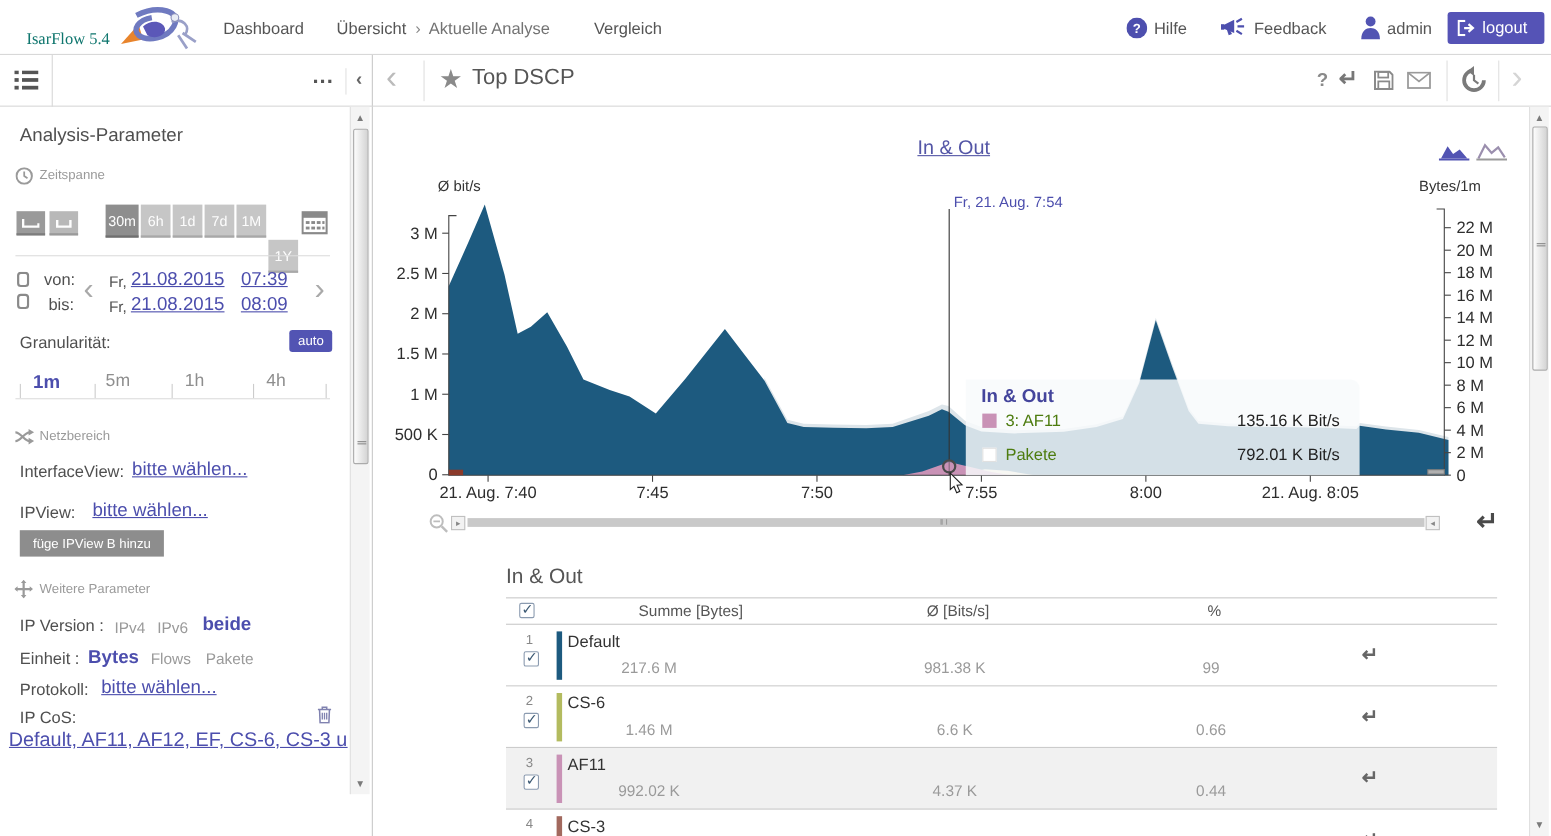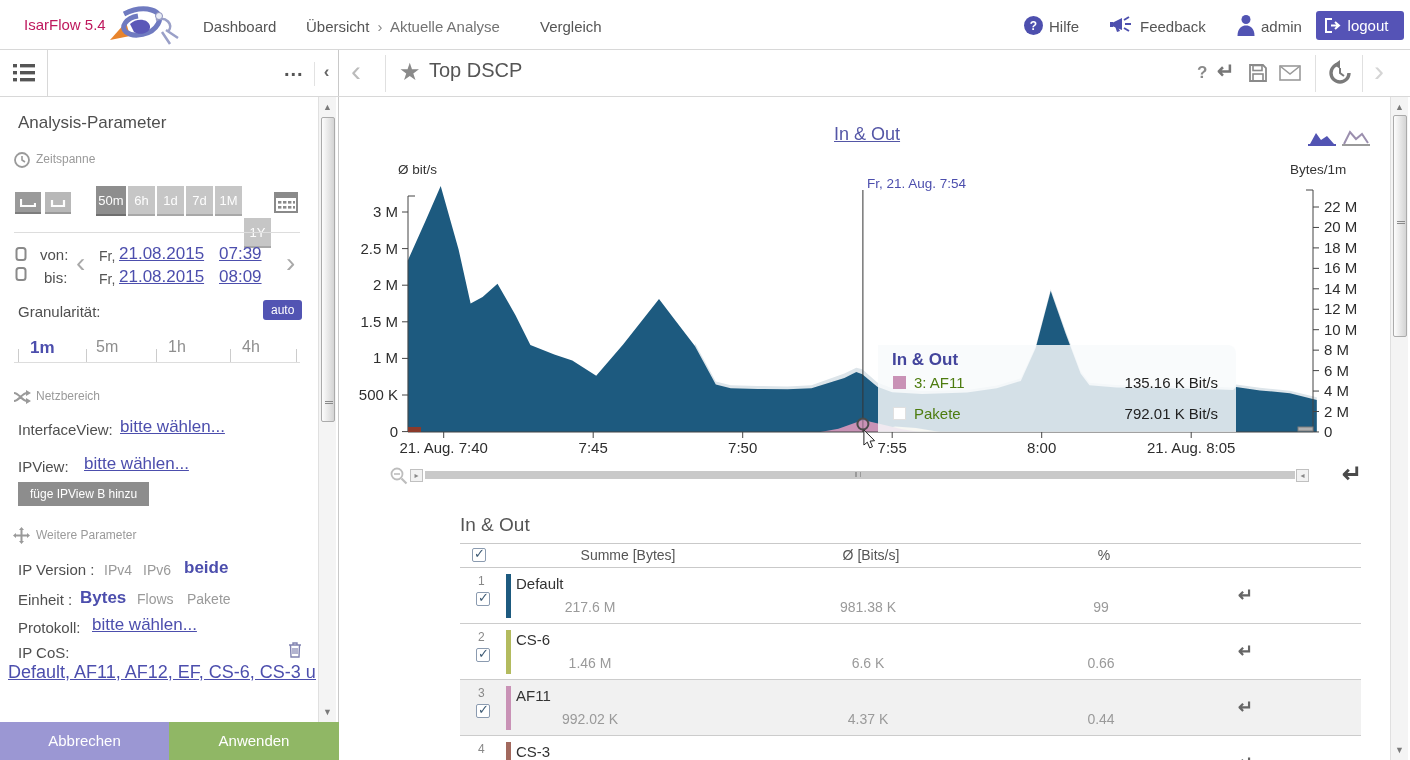--- a/index.html
+++ b/index.html
@@ -68,21 +68,21 @@
   .rowret { position:absolute; left:778px; top:16px; font-size:18px; font-weight:bold; color:#666; cursor:pointer; }
   .colhead { position:absolute; top:3px; font-size:14px; color:#555; transform:translateX(-50%); }
   svg text { font-family:"Liberation Sans", sans-serif; }
 </style>
 </head>
 <body>
 
 <div id="app">
 
   <div id="topbar">
-    <div class="abs" style="left:24px;top:16px;font-size:15px;color:#be185d;">IsarFlow 5.4</div>
+    <div class="abs" style="left:24px;top:28px;font-size:15px;color:#0f766e;font-family:Liberation Serif, serif;">IsarFlow 5.4</div>
     <svg class="abs" style="left:96px;top:2px;" width="90" height="46" viewBox="0 0 90 46">
       <path d="M14 38 L30 20 L34 34 Z" fill="#e8842c"></path>
       <path d="M28 12 C48 2 70 8 62 22 C56 33 38 36 30 30 C24 25 30 16 42 14" fill="none" stroke="#6f7ac0" stroke-width="5"></path>
       <path d="M34 22 C40 16 52 16 54 24 C55 31 44 34 38 30 Z" fill="#5b58b8"></path>
       <path d="M60 18 C70 14 78 22 72 30 M66 30 L74 42 M70 28 L82 36" fill="none" stroke="#9aa0c8" stroke-width="2.5"></path>
       <circle cx="63" cy="14" r="3.5" fill="#e9ecf5" stroke="#8a8fbb"></circle>
     </svg>
     <div class="navitem" style="left:203px;">Dashboard</div>
     <span class="navitem" style="left:306px;">
       <span>Übersicht</span>
@@ -145,21 +145,21 @@
       <div class="smallbtn sel" style="left:15px;top:95px;">
         <svg style="position:absolute;left:5px;top:6px;" width="16" height="10" viewBox="0 0 16 10">
           <path d="M1 1 L1 8 L15 8 L15 5" fill="none" stroke="#fdfdfd" stroke-width="2.2"></path>
         </svg>
       </div>
       <div class="smallbtn" style="left:45px;top:95px;">
         <svg style="position:absolute;left:5px;top:6px;" width="16" height="10" viewBox="0 0 16 10">
           <path d="M2 2 L2 8 L14 8 L14 2" fill="none" stroke="#fdfdfd" stroke-width="2.2"></path>
         </svg>
       </div>
-      <div class="tbtn sel" style="left:96px;top:89px;width:30px;">50m</div>
+      <div class="tbtn sel" style="left:96px;top:89px;width:30px;">30m</div>
       <div class="tbtn" style="left:128px;top:89px;width:27px;">6h</div>
       <div class="tbtn" style="left:157px;top:89px;width:27px;">1d</div>
       <div class="tbtn" style="left:186px;top:89px;width:27px;">7d</div>
       <div class="tbtn" style="left:215px;top:89px;width:27px;">1M</div>
       <div class="tbtn" style="left:244px;top:89px;width:27px;margin-top:32px;">1Y</div>
       <svg class="abs" style="left:274px;top:93px;cursor:pointer;" width="24" height="24" viewBox="0 0 24 24">
         <rect x="1" y="3" width="22" height="19" fill="none" stroke="#8a8a8a" stroke-width="2"></rect>
         <rect x="1" y="3" width="22" height="5" fill="#8a8a8a"></rect>
         <g fill="#8a8a8a">
           <rect x="4" y="11" width="3.4" height="2.6"></rect>
@@ -245,24 +245,20 @@
     </div>
 
     <div class="vtrack" style="left:318px;top:47px;height:625px;">
       <div class="sarrow" style="top:5px;">▲</div>
       <div class="vthumb" style="top:20px;height:305px;">
         <div class="grip" style="top:283px;"></div>
       </div>
       <div class="sarrow" style="top:610px;">▼</div>
     </div>
 
-    <div id="side-foot">
-      <div id="cancel-btn">Abbrechen</div>
-      <div id="apply-btn">Anwenden</div>
-    </div>
   </div>
 
   <div id="main-head">
     <div class="abs" style="left:12px;top:4px;font-size:30px;color:#bbb;cursor:pointer;">‹</div>
     <div class="hsep" style="left:46px;"></div>
     <div class="abs" style="left:60px;top:8px;font-size:24px;color:#8a8a8a;">★</div>
     <div class="abs" style="left:90px;top:9px;font-size:20px;color:#555;">Top DSCP</div>
 
     <div class="hicon" style="left:858px;top:13px;font-size:17px;font-weight:bold;">?</div>
     <div class="hicon" style="left:878px;top:9px;font-size:21px;font-weight:bold;color:#777;">↵</div>

